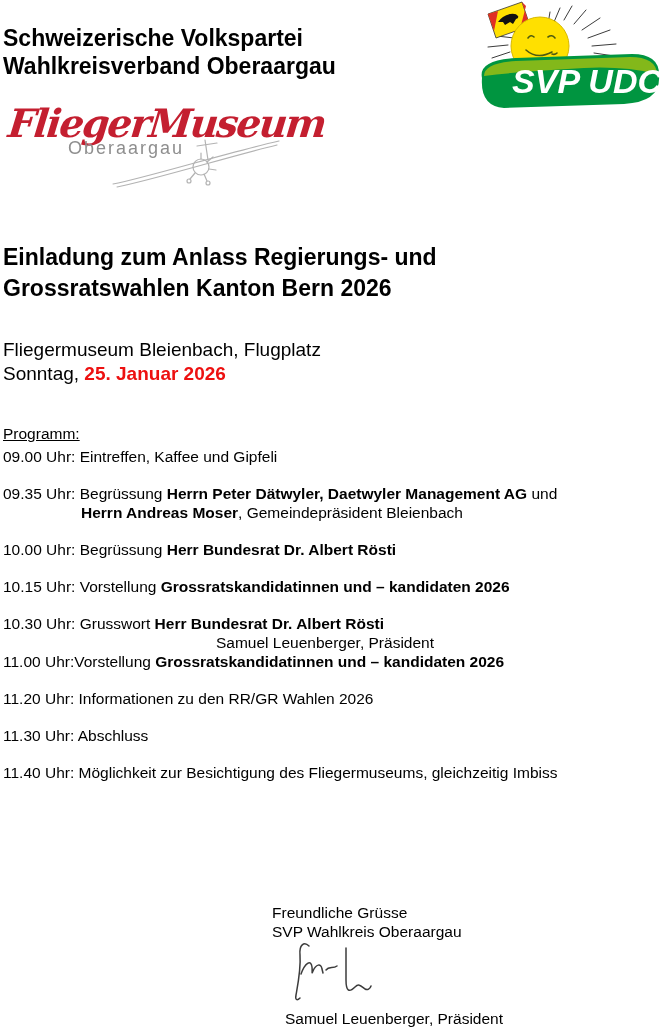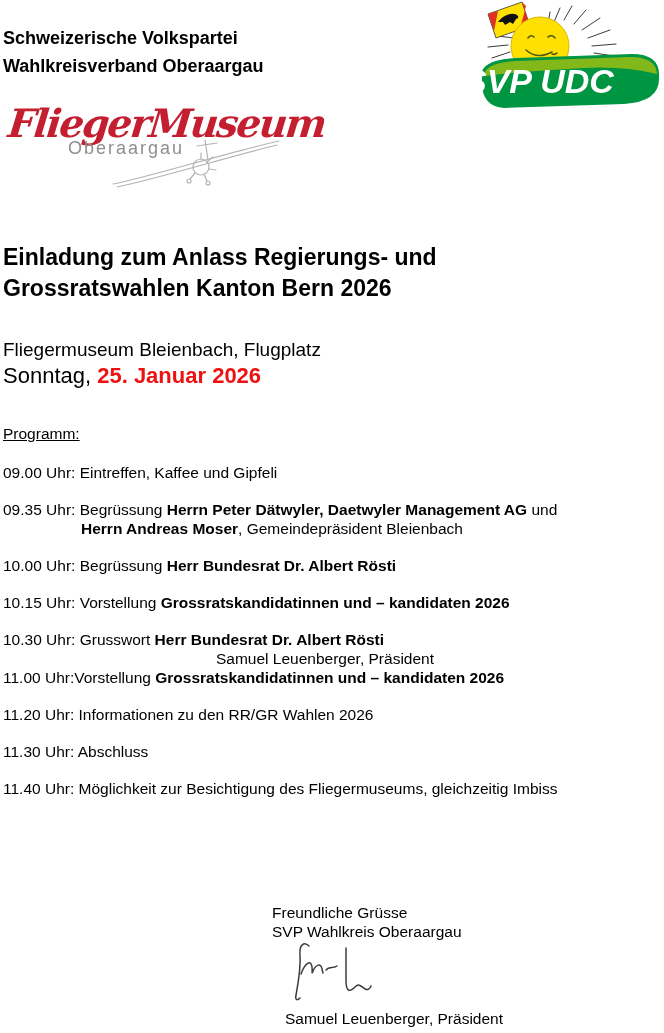--- a/index.html
+++ b/index.html
@@ -3,27 +3,27 @@
 <meta charset="utf-8">
 <style>
   html,body { margin:0; padding:0; background:#ffffff; }
   .page {
     position:relative; width:664px; height:1033px; background:#fff;
     font-family:"Liberation Sans", sans-serif; color:#000; overflow:hidden;
   }
   .b { font-weight:bold; }
 
   
-  .org { position:absolute; left:3px; top:24px; font-size:18px; font-weight:bold; line-height:28px; letter-spacing:0; }
+  .org { position:absolute; left:3px; top:24px; font-size:23px; font-weight:bold; line-height:28px; letter-spacing:0; }
 
   
   .svp-logo { position:absolute; left:464px; top:0; width:198px; height:112px; }
   .svp-logo svg { position:absolute; left:0; top:0; }
   .svp-text {
-    position:absolute; left:0; top:62px; width:198px; text-align:left;
+    position:absolute; left:0; top:62px; width:198px; text-align:right;
     font-size:34px; font-weight:bold; font-style:italic; color:#fff; letter-spacing:0;
   }
   .g-dark { fill:var(--svp_green_dark); }
   .g-light { fill:var(--svp_green_light); }
   .sun { fill:var(--sun_yellow); stroke:#d8b900; stroke-width:1; }
   .face { stroke:#4d5a10; stroke-width:1.6; fill:none; stroke-linecap:round; }
   .ray { stroke:#3c3c3c; stroke-width:1; stroke-linecap:round; }
   .pole { stroke:#1a1a1a; stroke-width:1.6; }
   .flag-y { fill:var(--sun_yellow); stroke:#333; stroke-width:0.8; }
   .flag-r { fill:var(--flag_red); }
@@ -37,26 +37,26 @@
     font-size:39px; color:var(--brand_red); letter-spacing:-2px;
     transform:skewX(-6deg); transform-origin:left bottom; white-space:nowrap;
   }
   .fm-sub { position:absolute; left:62px; top:38px; font-size:18px; color:var(--logo_gray); letter-spacing:2px; }
   .fm-plane { position:absolute; left:103px; top:28px; }
   .sketch { stroke:var(--sketch_gray); stroke-width:1.2; fill:none; stroke-linecap:round; }
 
   
   .title { position:absolute; left:3px; top:242px; font-size:23px; font-weight:bold; line-height:31px; }
   .venue { position:absolute; left:3px; top:339px; font-size:19px; font-weight:normal; }
-  .dateline { position:absolute; left:3px; top:363px; font-size:22px; }
+  .dateline { position:absolute; left:3px; top:363px; font-size:19px; }
   .dateline .date { color:var(--date_red); font-weight:bold; }
 
   
   .program { position:absolute; left:3px; top:424px; font-size:15.5px; line-height:19px; }
-  .program-heading { text-decoration:underline; margin-bottom:20px; }
+  .program-heading { text-decoration:underline; margin-bottom:4px; }
   .prog-item { margin-bottom:18px; white-space:nowrap; }
   .prog-item.no-gap { margin-bottom:0; }
   .prog-line { white-space:nowrap; }
 
   
   .closing { position:absolute; left:272px; top:903px; font-size:15.5px; line-height:19px; }
   .signature { position:absolute; left:283px; top:936px; }
   .sig { stroke:var(--signature_ink); stroke-width:1.5; fill:none; stroke-linecap:round; }
   .signatory { position:absolute; left:285px; top:1010px; font-size:15.5px; }
 </style>

